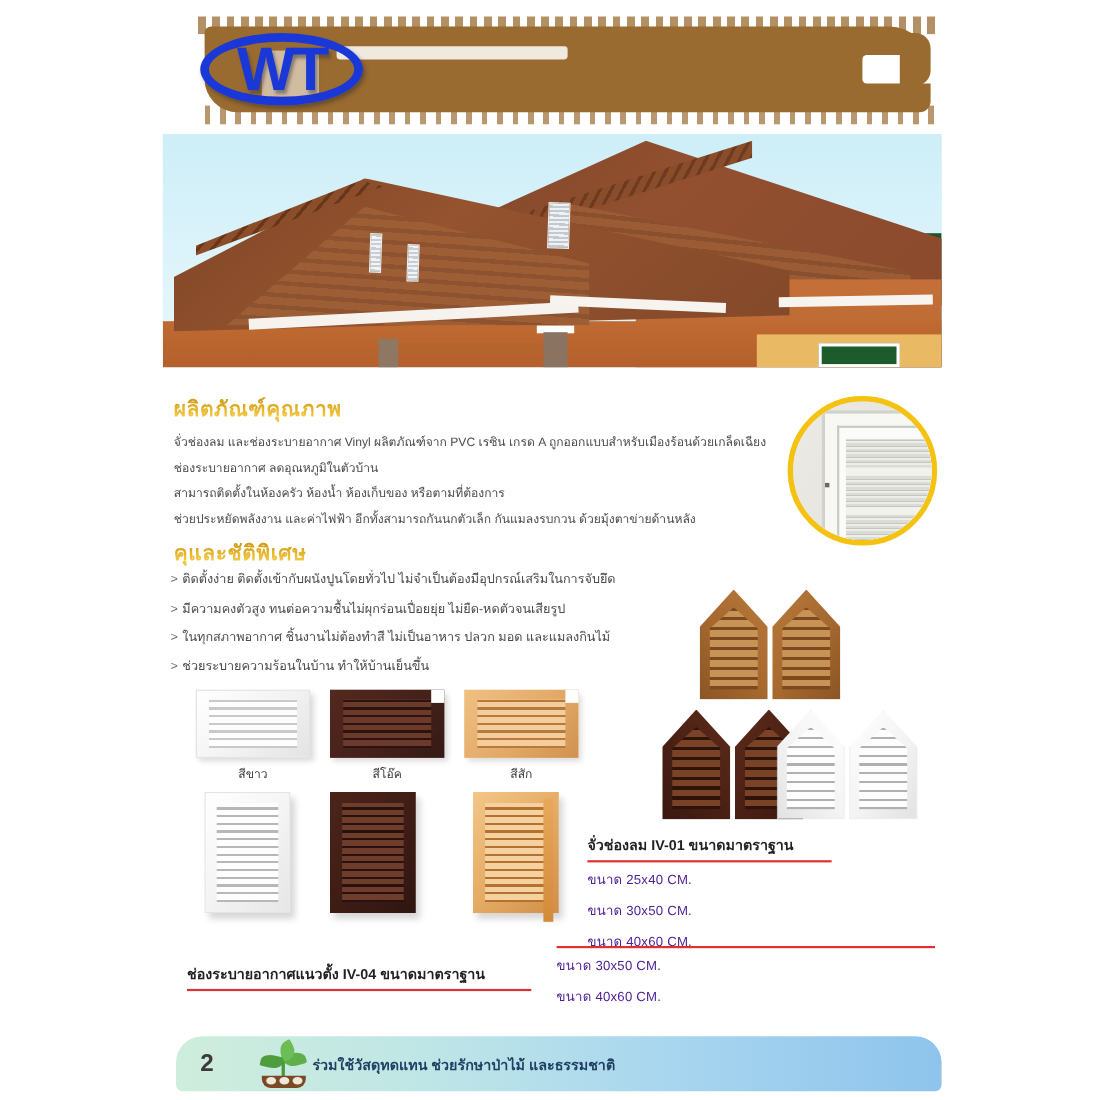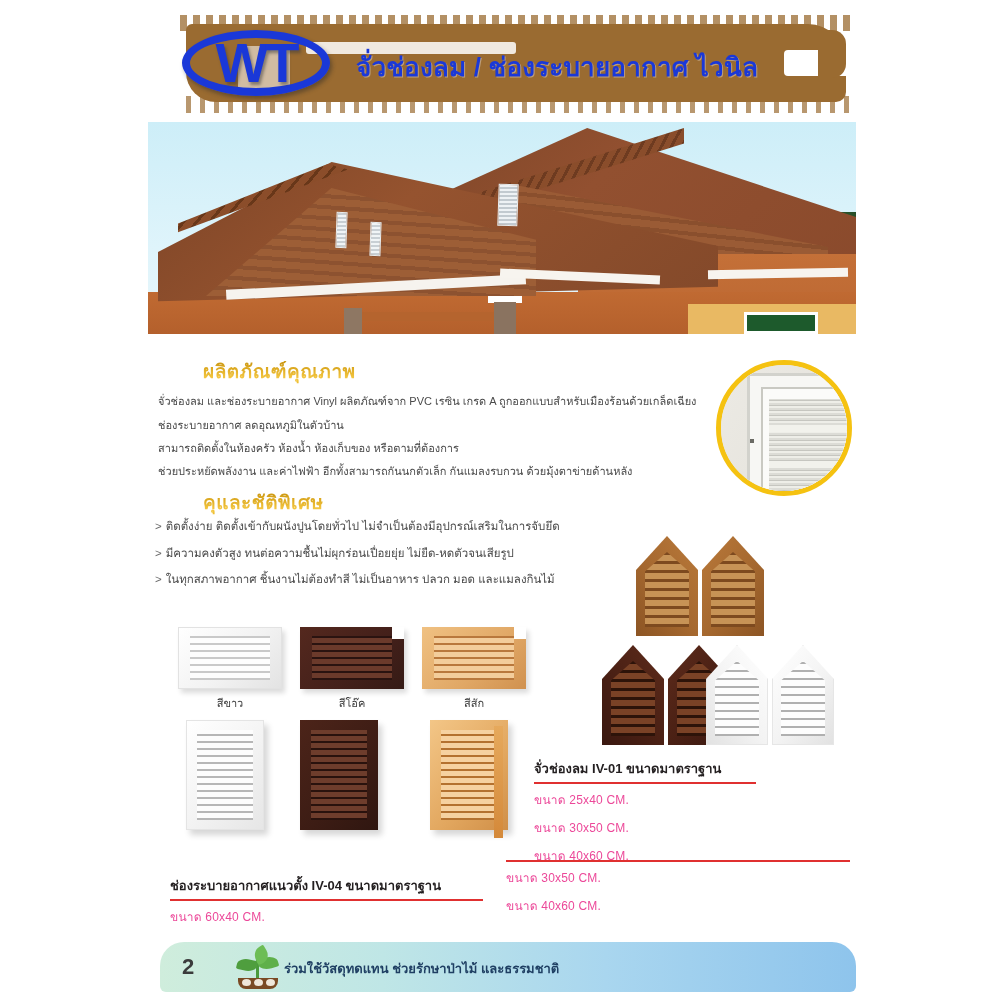--- a/index.html
+++ b/index.html
@@ -299,21 +299,20 @@
     font-family: Liberation Sans, sans-serif;
     font-size: 19px;
     font-weight: bold;
     letter-spacing: 0.5px;
     background: linear-gradient(180deg, #b98a12 0%, #d8a41b 35%, #f5c843 75%, #e6b829 100%);
     -webkit-background-clip: text;
     background-clip: text;
     -webkit-text-fill-color: transparent;
     color: #d8a41b;
     white-space: nowrap;
-    margin-left: 45px;
   }
   #heading-quality { left: 158px; top: 356px; }
   #heading-features { left: 158px; top: 487px; }
 
   .body-line {
     position: absolute;
     left: 158px;
     font-size: 11px;
     color: #4a4a4a;
     white-space: nowrap;
@@ -526,21 +525,21 @@
     white-space: nowrap;
     padding-bottom: 3px;
   }
   .spec-rule {
     height: 1.5px;
     background: #e03030;
     margin-bottom: 6px;
   }
   .spec-item {
     font-size: 12px;
-    color: #ec4899;
+    color: #4c1d95;
     white-space: nowrap;
     margin-bottom: 9px;
     letter-spacing: .2px;
   }
 
   #spec-iv01 { left: 506px; top: 758px; width: 250px; margin-left: 28px; }
   #spec-iv01 .spec-rule { width: 222px; }
   #spec-iv04 { left: 170px; top: 860px; width: 330px; margin-top: 15px; }
   #spec-iv04 .spec-rule { width: 313px; }
   #spec-iv02 { left: 506px; top: 860px; width: 360px; }
@@ -619,21 +618,20 @@
 
   <div class="header">
     <div class="brush-band">
       <div class="brush-streak-c"></div>
       <div class="brush-streak-a"></div>
       <div class="brush-streak-b"></div>
       <div class="brush-streak-d"></div>
     </div>
     <div class="brush-tail"></div>
 
-    <div class="header-title">จั่วช่องลม / ช่องระบายอากาศ ไวนิล</div>
 
     <div class="logo">
       <div class="logo-oval"></div>
       <div class="logo-text">WT</div>
     </div>
   </div>
 
   <div class="hero">
     <div class="sky"></div>
     <div class="tree"></div>
@@ -680,20 +678,23 @@
 
   <div class="feat-line" style="top:517px">
     <span class="bullet">&gt;</span><span>ติดตั้งง่าย ติดตั้งเข้ากับผนังปูนโดยทั่วไป ไม่จำเป็นต้องมีอุปกรณ์เสริมในการจับยึด</span>
   </div>
   <div class="feat-line" style="top:570px">
     <span class="bullet">&gt;</span><span>ในทุกสภาพอากาศ ชิ้นงานไม่ต้องทำสี ไม่เป็นอาหาร ปลวก  มอด และแมลงกินไม้</span>
   </div>
   <div class="feat-line" style="top:544px">
     <span class="bullet">&gt;</span><span>มีความคงตัวสูง ทนต่อความชื้นไม่ผุกร่อนเปื่อยยุ่ย ไม่ยืด-หดตัวจนเสียรูป</span>
   </div>
+  <div class="feat-line" style="top:596px">
+    <span class="bullet">&gt;</span><span>ช่วยระบายความร้อนในบ้าน ทำให้บ้านเย็นขึ้น</span>
+  </div>
 
   <div class="gable-pair" id="gable-teak-pair">
     <div class="gable flip" style="left:0;top:0">
       <div class="g-frame"></div>
       <div class="g-in"></div>
     </div>
     <div class="gable" style="left:66px;top:0">
       <div class="g-frame"></div>
       <div class="g-in"></div>
     </div>
@@ -758,21 +759,20 @@
     <div class="spec-title">จั่วช่องลม IV-01  ขนาดมาตราฐาน</div>
     <div class="spec-rule"></div>
     <div class="spec-item">ขนาด 25x40  CM.</div>
     <div class="spec-item">ขนาด 30x50 CM.</div>
     <div class="spec-item">ขนาด 40x60 CM.</div>
   </div>
 
   <div class="spec-block" id="spec-iv04">
     <div class="spec-title">ช่องระบายอากาศแนวตั้ง IV-04  ขนาดมาตราฐาน</div>
     <div class="spec-rule"></div>
-    <div class="spec-item">ขนาด 60x40 CM.</div>
   </div>
 
   <div class="spec-block" id="spec-iv02">
     <div class="spec-rule"></div>
     <div class="spec-item">ขนาด 30x50 CM.</div>
     <div class="spec-item">ขนาด 40x60 CM.</div>
   </div>
 
   <div class="footer">
     <div class="footer-page">2</div>

